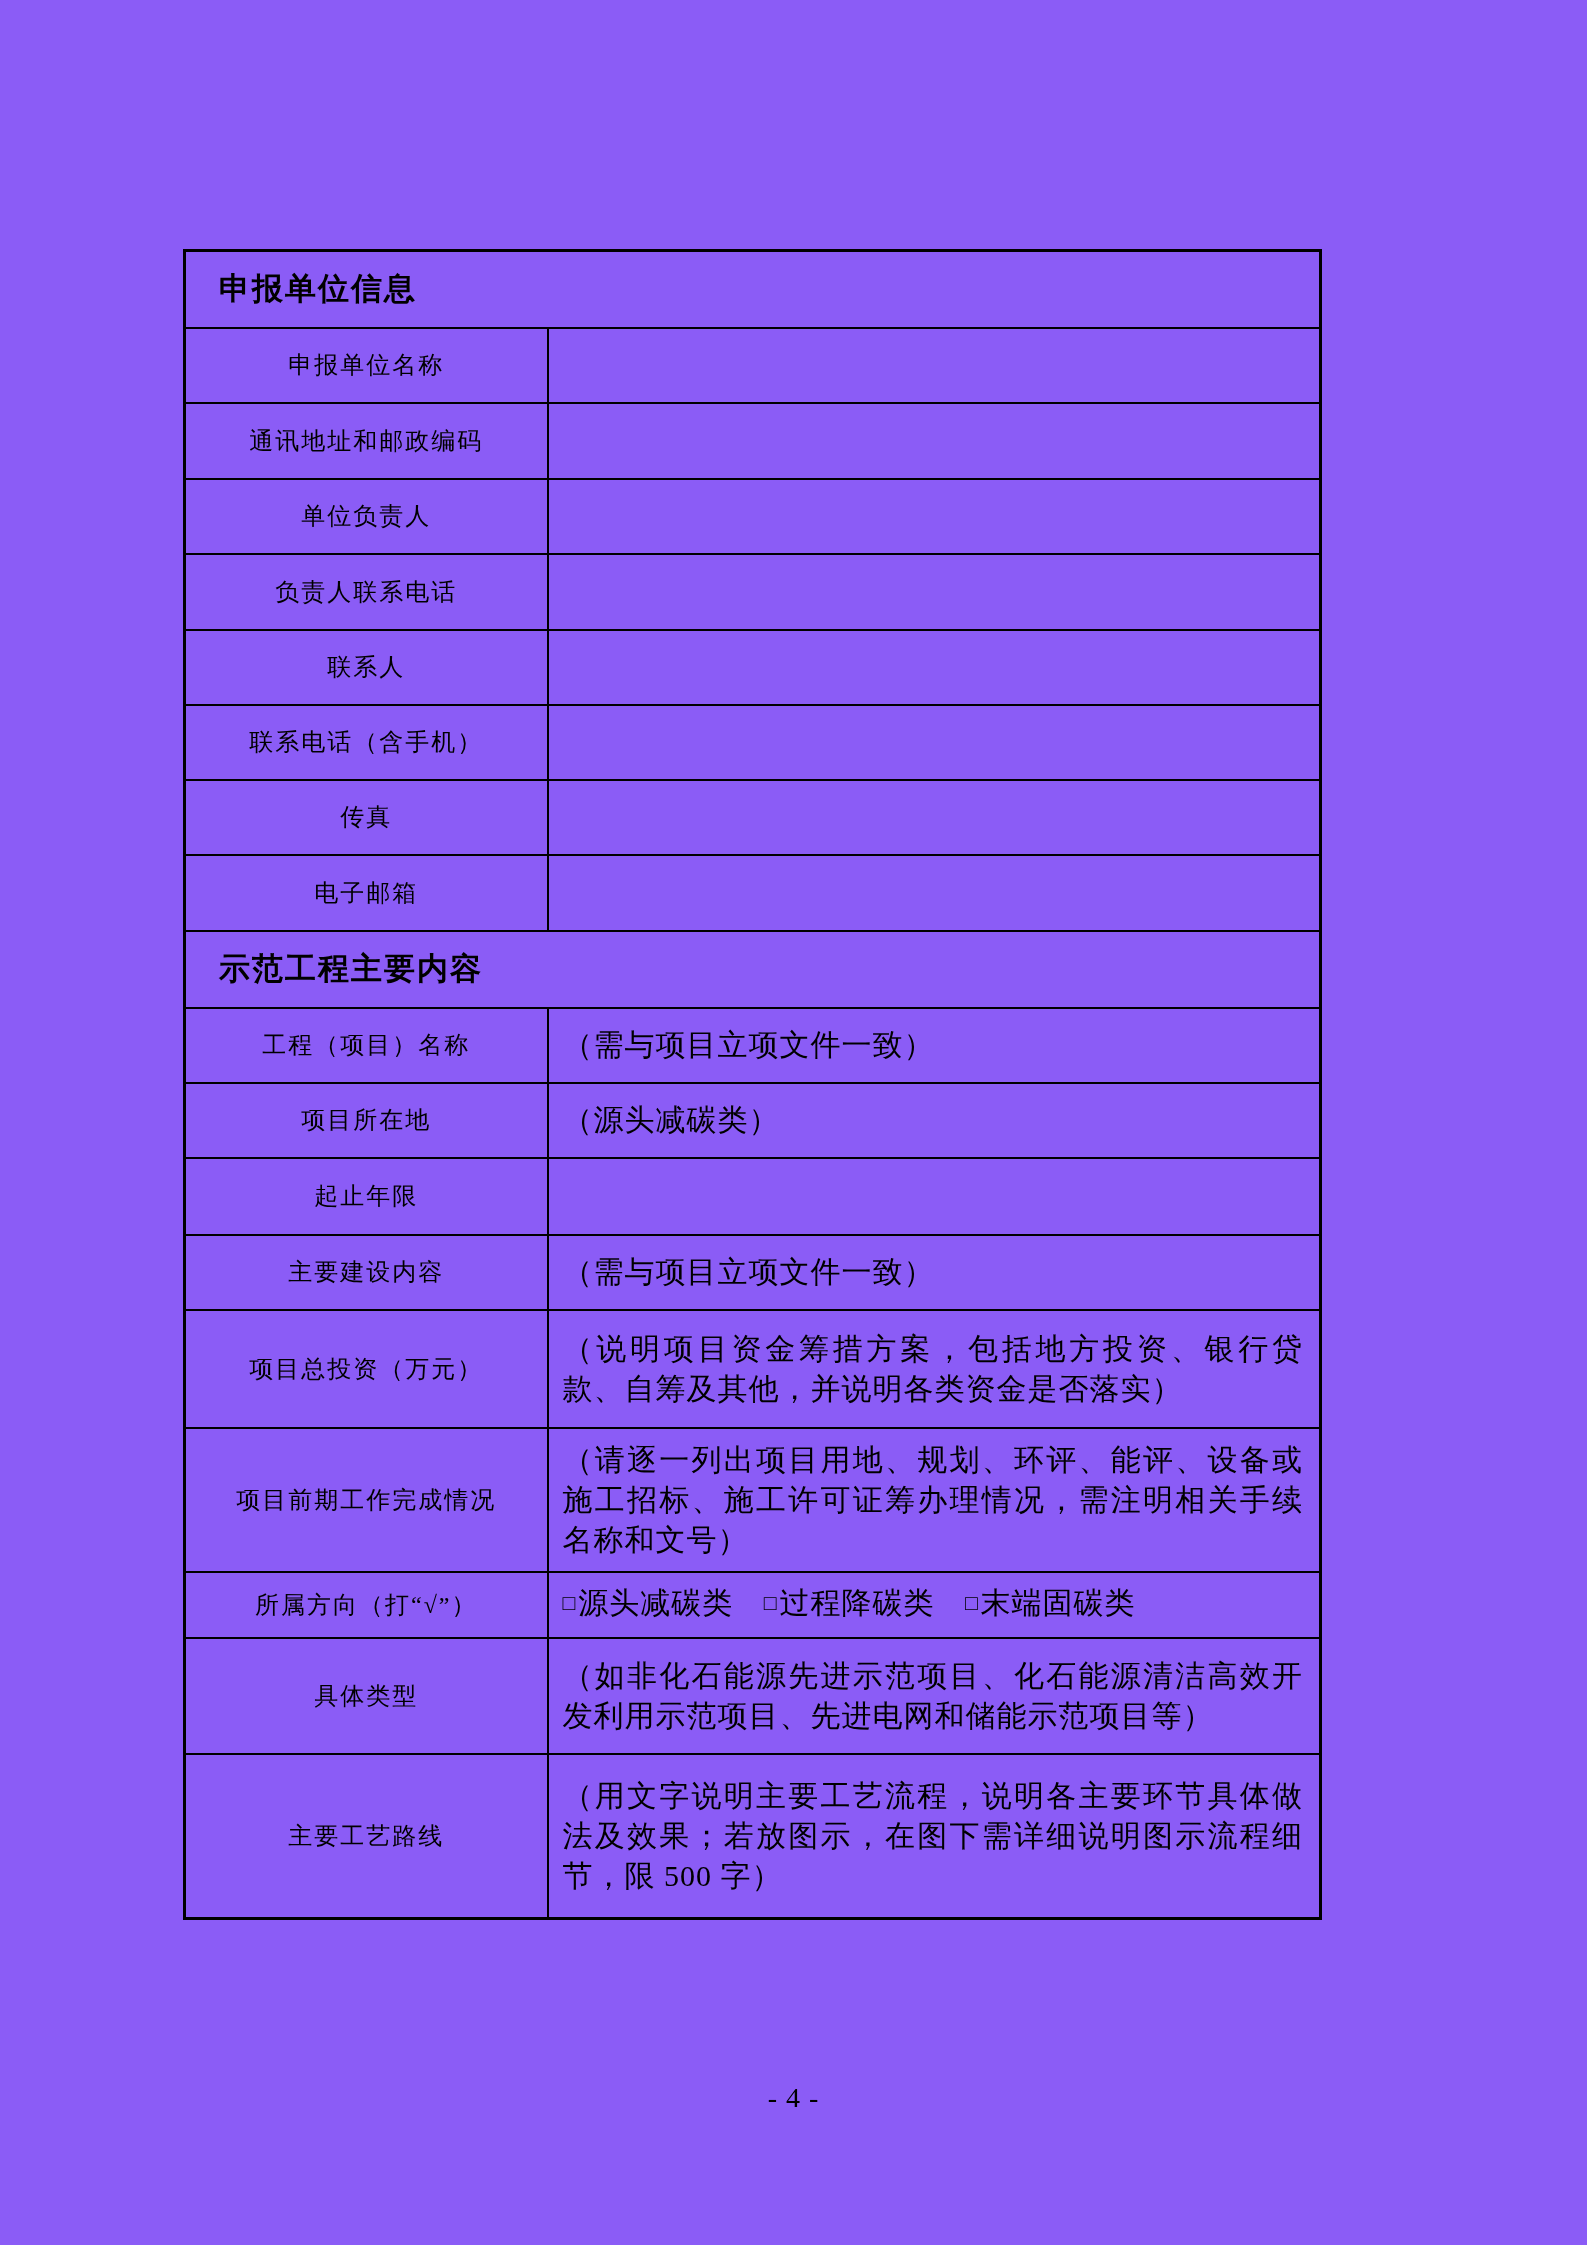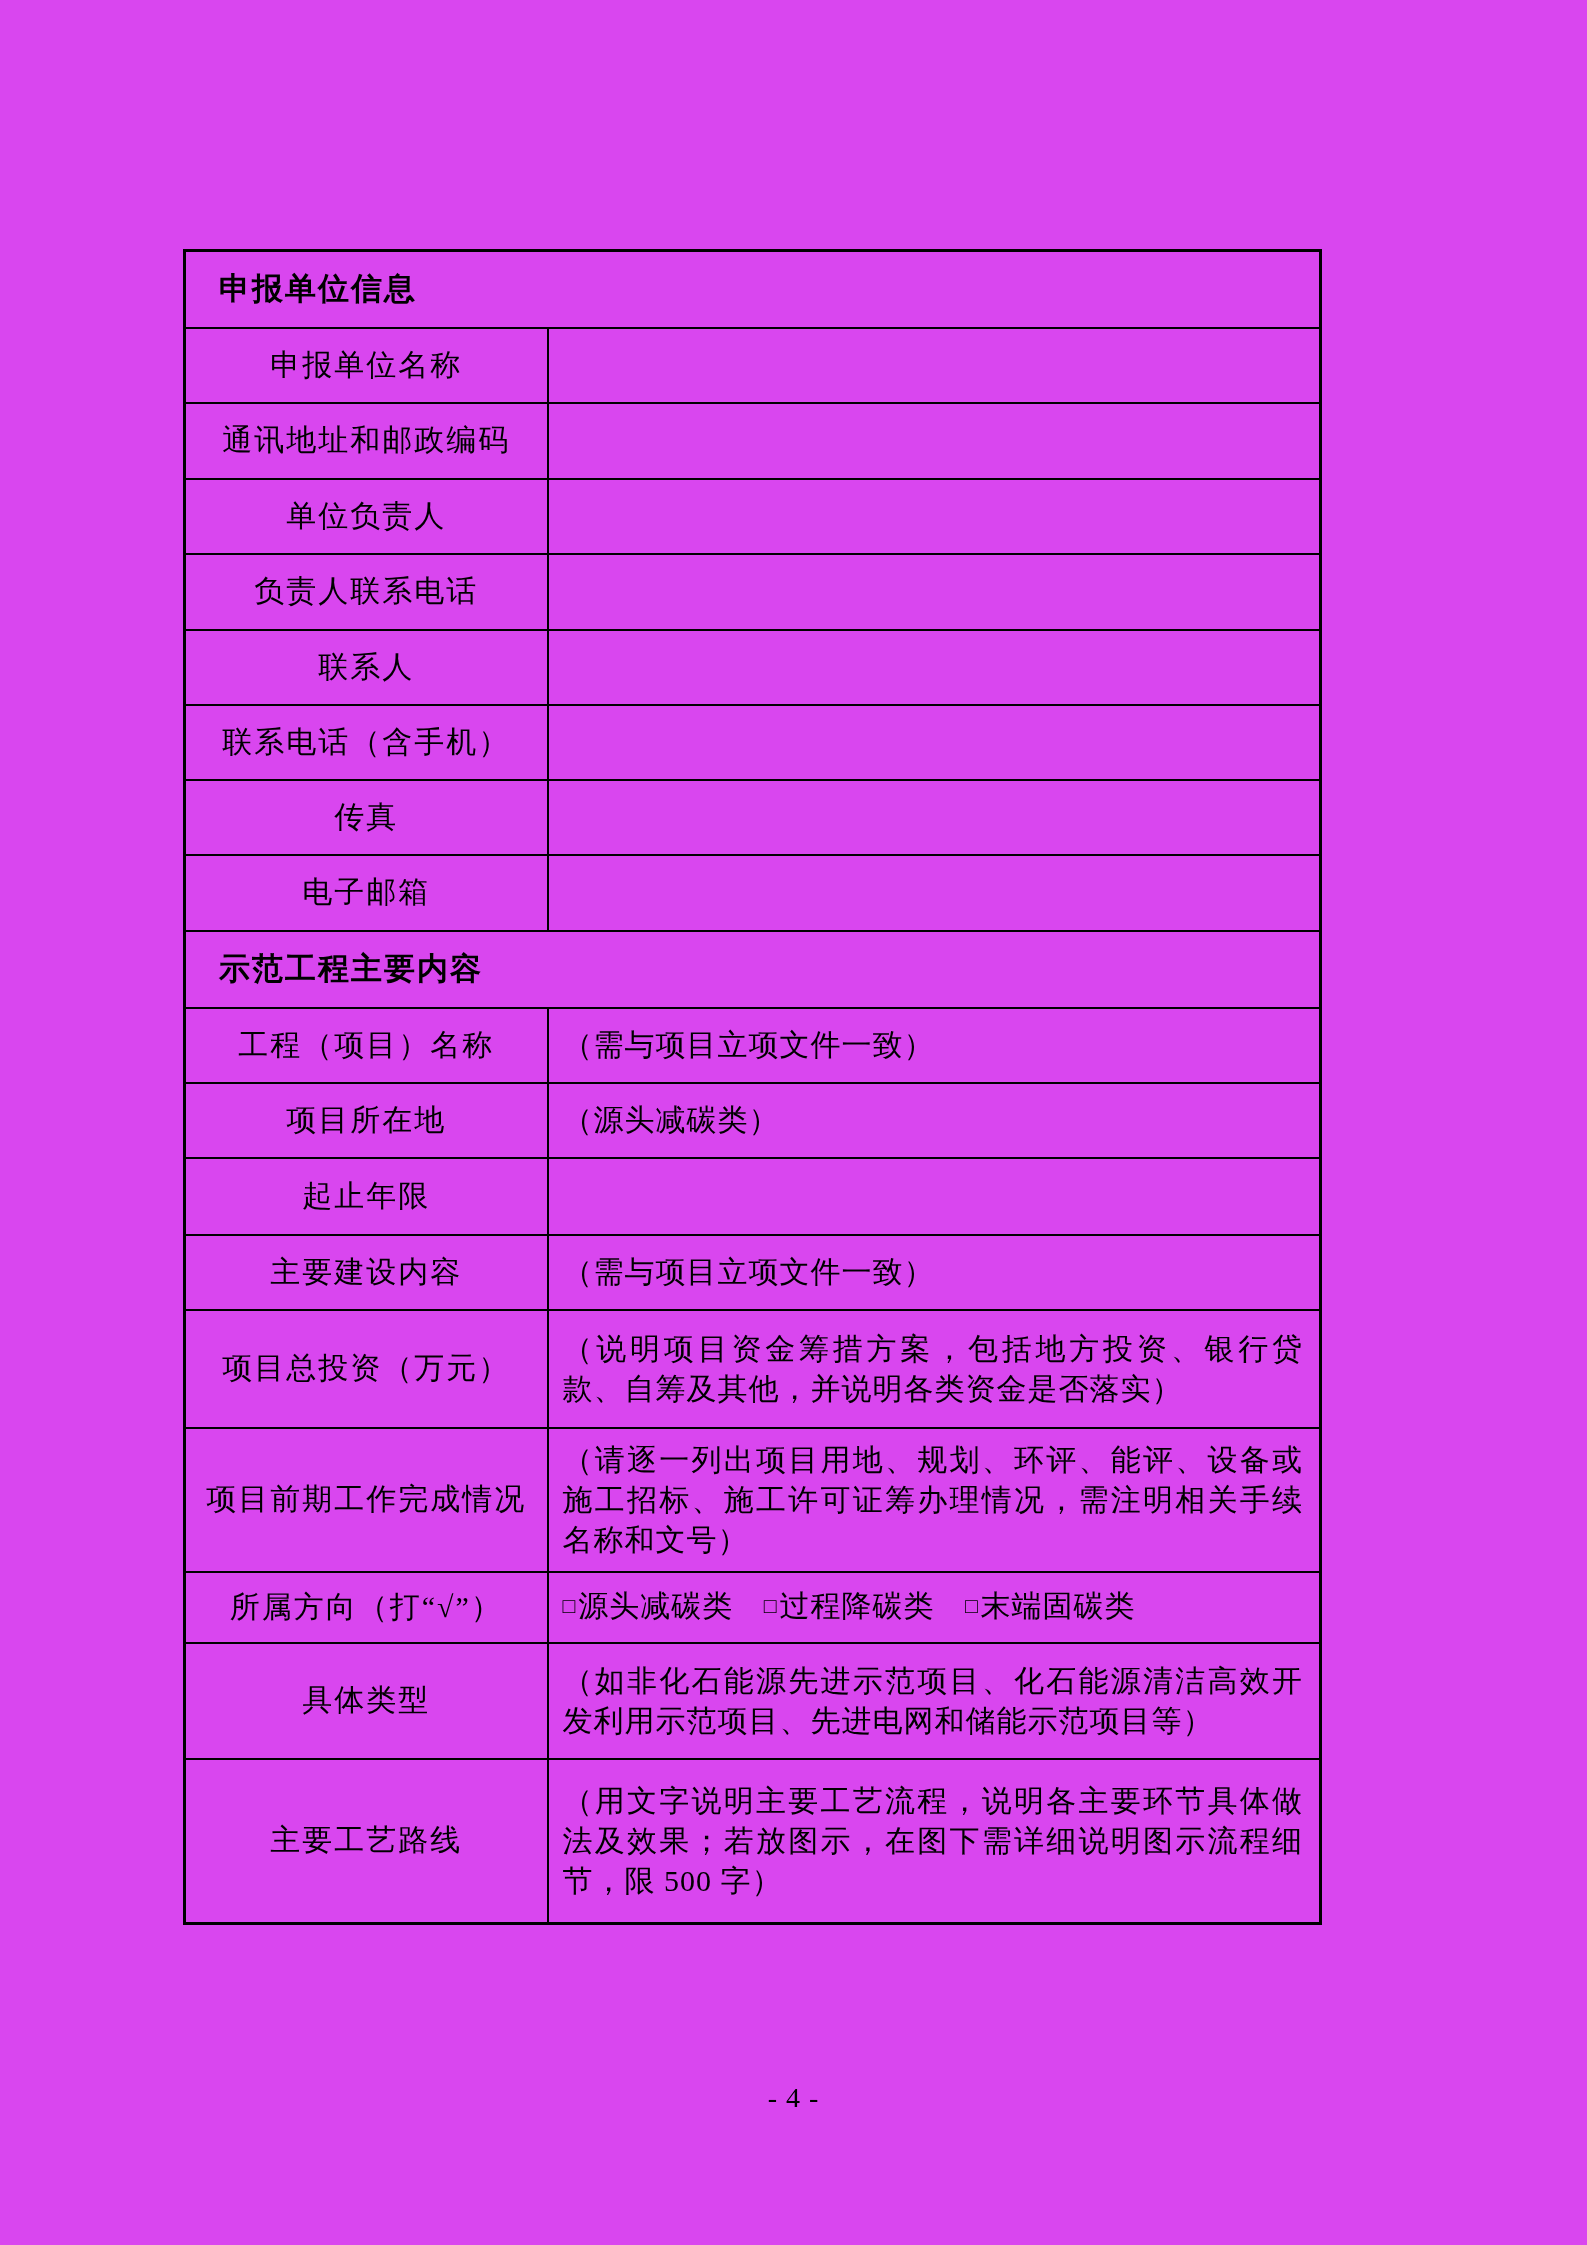--- a/index.html
+++ b/index.html
@@ -12,21 +12,21 @@
     height: 2245px;
     position: relative;
     font-family: "Liberation Serif", "DejaVu Serif", serif;
     color: #000000;
   }
   .sheet {
     position: absolute;
     left: 0; top: 0;
     width: 1587px;
     height: 2245px;
-    background: #d946ef;
+    background: #8b5cf6;
     text-decoration: underline;
   }
   table.form {
     position: absolute;
     left: 183px;
     top: 249px;
     width: 1136px;
     border-collapse: collapse;
     table-layout: fixed;
     border: 3px solid #000;
@@ -47,21 +47,21 @@
   .h165 { height: 165px; }
 
   td.sec {
     font-size: 31px;
     font-weight: bold;
     letter-spacing: 2px;
     padding: 0 10px 0 33px;
     text-align: left;
   }
   td.lbl {
-    font-size: 30px;
+    font-size: 24px;
     letter-spacing: 2px;
     text-align: center;
     padding: 14px 6px;
   }
   td.val {
     font-size: 30px;
     letter-spacing: 1px;
     line-height: 40px;
     text-align: justify;
     padding: 6px 16px 6px 14px;

